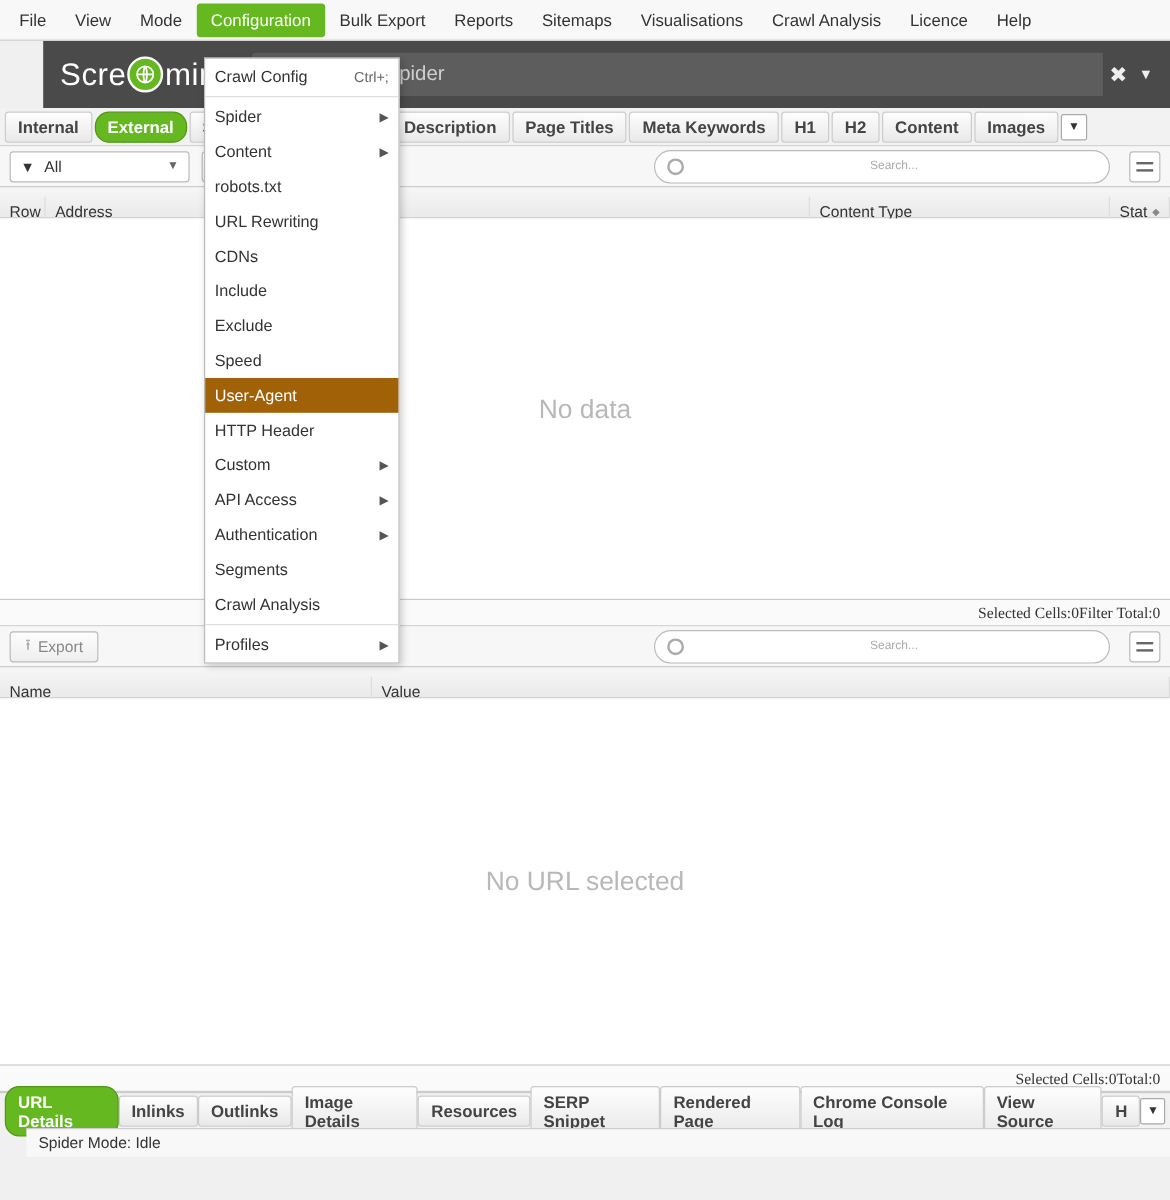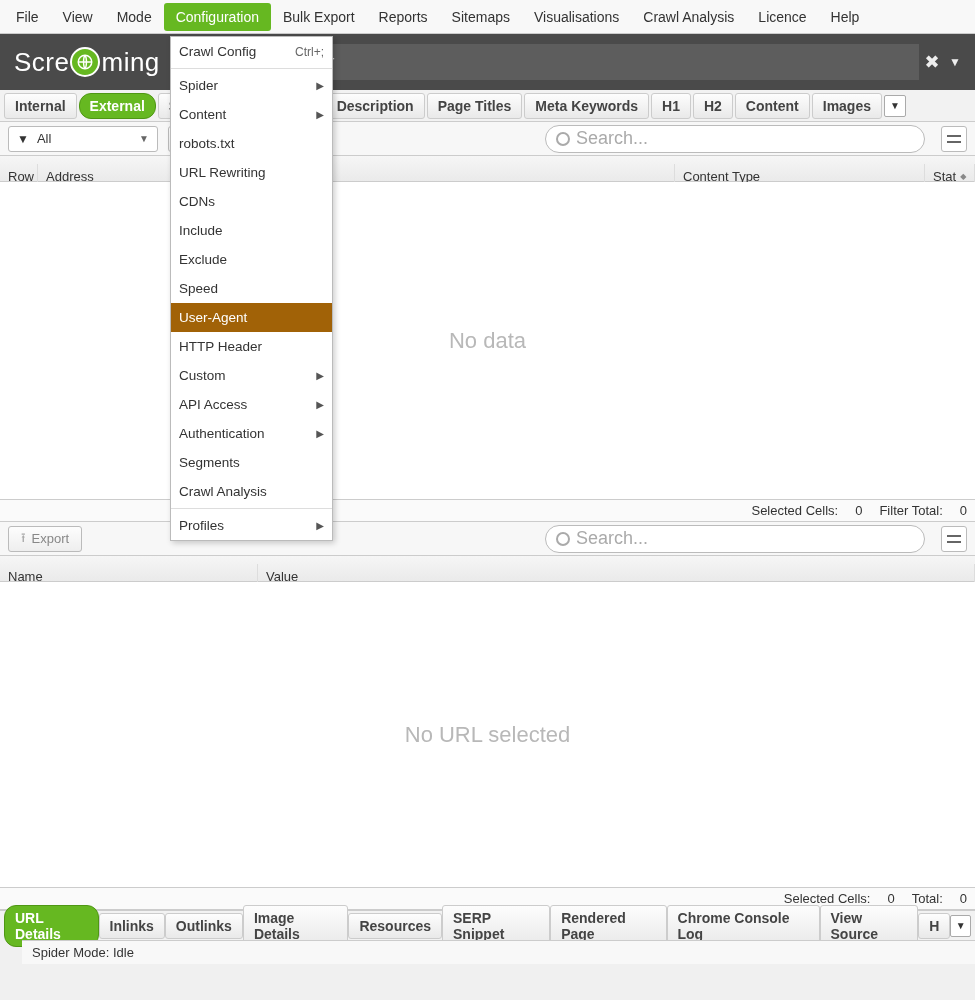--- a/index.html
+++ b/index.html
@@ -5,67 +5,67 @@
   * { box-sizing: border-box; margin: 0; padding: 0; }
   html, body { width: 975px; height: 1000px; font-family: Arial, Helvetica, sans-serif; font-size: 13px; background: #f0f0f0; color: #333; overflow: hidden; }
   .app { display: flex; flex-direction: column; height: 100%; }
 
   
   .menubar { display: flex; align-items: center; height: 34px; background: #f8f8f8; border-bottom: 1px solid #ccc; padding: 0 4px; font-size: 14px; position: relative; z-index: 5; }
   .menubar .menu-item { padding: 6px 12px; cursor: default; position: relative; }
   .menubar .menu-item.active { background: #66b821; color: #fff; border-radius: 3px; }
 
   
-  .dropdown { position: absolute; top: 36px; left: 170px; width: 163px; background: #fff; border: 1px solid #bbb; box-shadow: 2px 2px 6px rgba(0,0,0,0.2); z-index: 50; }
+  .dropdown { position: absolute; top: 48px; left: 170px; width: 163px; background: #fff; border: 1px solid #bbb; box-shadow: 2px 2px 6px rgba(0,0,0,0.2); z-index: 50; }
   .dropdown .dd-row { display: flex; align-items: center; justify-content: space-between; height: 29px; padding: 0 8px; font-size: 13.5px; cursor: default; }
   .dropdown .dd-row.highlight { background: #a16207; color: #fff; }
   .dropdown .sep { height: 1px; background: #ddd; margin: 2px 0; }
   .dropdown .arrow-sub { font-size: 10px; color: #555; }
   .dropdown .shortcut { font-size: 12px; color: #666; }
 
   
-  .urlbar { display: flex; align-items: center; height: 56px; background: #4a4a4a; padding: 0 10px 0 0; color: #fff; }
+  .urlbar { display: flex; align-items: center; height: 56px; background: #4a4a4a; padding: 0 10px 0 0; color: #fff; margin-left: 36px; }
   .logo { font-family: 'Trebuchet MS', sans-serif; font-weight: 500; font-size: 26px; letter-spacing: 0.5px; color: #fff; padding: 0 14px; display: flex; align-items: center; }
   .logo .globe { display: inline-flex; width: 30px; height: 30px; border-radius: 50%; background: #66b821; color: #fff; align-items: center; justify-content: center; margin: 0 1px; font-size: 18px; border: 2px solid #fff; }
   .urlinput { flex: 1; height: 36px; border: none; border-radius: 3px 0 0 3px; background: #5d5d5d; color: #ddd; padding: 0 12px; font-size: 17px; }
   .urlinput::placeholder { color: #cfcfcf; }
   .url-close { width: 26px; text-align: center; font-size: 18px; color: #eee; cursor: pointer; }
   .url-caret { width: 20px; text-align: center; color: #eee; font-size: 12px; cursor: pointer; }
 
   
   .tabsrow { display: flex; align-items: center; height: 32px; background: #f2f2f2; border-bottom: 1px solid #ccc; padding: 0 4px; gap: 2px; }
   .tab { padding: 4px 10px; border: 1px solid #ccc; border-radius: 3px; background: linear-gradient(#fdfdfd,#e9e9e9); font-size: 14px; font-weight: bold; color: #444; cursor: default; }
   .tab.active { background: #66b821; color: #fff; border-color: #4f9714; border-radius: 12px; }
   .tab-overflow { width: 22px; height: 22px; border: 1px solid #aaa; border-radius: 2px; background: #fff; display: flex; align-items: center; justify-content: center; font-size: 10px; cursor: pointer; }
 
   
   .toolbarrow { display: flex; align-items: center; height: 34px; background: #f7f7f7; border-bottom: 1px solid #ccc; padding: 0 8px; gap: 10px; }
   .filter-select { display: flex; align-items: center; width: 150px; height: 26px; border: 1px solid #bbb; border-radius: 3px; background: #fff; padding: 0 8px; font-size: 13px; justify-content: space-between; cursor: default; }
   .filter-select .funnel { font-size: 12px; }
   .filter-select .caret { font-size: 10px; color: #666; }
   .btn { height: 26px; padding: 0 12px; border: 1px solid #bbb; border-radius: 3px; background: linear-gradient(#fdfdfd,#eee); font-size: 13px; color: #888; display: inline-flex; align-items: center; gap: 6px; cursor: default; }
   .searchwrap { margin-left: auto; display: flex; align-items: center; width: 380px; height: 28px; border: 1px solid #bbb; border-radius: 14px; background: #fff; padding: 0 10px; }
-  .searchwrap input { flex: 1; border: none; outline: none; font-size: 18px; background: transparent; }
+  .searchwrap input { flex: 1; border: none; outline: none; font-size: 10px; background: transparent; text-align: center; }
   .searchwrap input::placeholder { color: #aaa; }
   .searchwrap .mag { width: 14px; height: 14px; border: 2px solid #aaa; border-radius: 50%; margin-right: 6px; position: relative; }
   .settings-btn { width: 26px; height: 26px; border: 1px solid #bbb; border-radius: 3px; background: #fff; display: flex; align-items: center; justify-content: center; margin-left: 6px; cursor: pointer; }
   .sliders { width: 14px; height: 12px; position: relative; }
   .sliders::before, .sliders::after { content: ""; position: absolute; left: 0; right: 0; height: 2px; background: #666; }
   .sliders::before { top: 2px; }
   .sliders::after { top: 8px; }
 
   
   .grid-header { display: flex; align-items: center; height: 26px; background: linear-gradient(#f6f6f6,#eaeaea); border-bottom: 1px solid #ccc; font-size: 13px; color: #333; }
   .grid-header .col { padding: 0 8px; border-right: 1px solid #ddd; height: 100%; display: flex; align-items: center; margin-top: 16px; }
   .grid-header .col.sortable::after { content: "◆"; font-size: 8px; color: #888; margin-left: 4px; }
 
   
   .panel-main { position: relative; height: 318px; background: #fff; display: flex; align-items: center; justify-content: center; border-bottom: 1px solid #ccc; }
   .nodata { font-size: 22px; color: #b8b8b8; }
-  .status-strip { display: flex; justify-content: flex-end; align-items: center; height: 22px; background: #fafafa; border-bottom: 1px solid #ccc; padding: 0 8px; gap: 17px; font-size: 13px; }
+  .status-strip { display: flex; justify-content: flex-end; align-items: center; height: 22px; background: #fafafa; border-bottom: 1px solid #ccc; padding: 0 8px; gap: 0; font-size: 13px; font-family: Liberation Serif, serif; }
 
   .toolbarrow.second { }
   .panel-lower { position: relative; height: 306px; background: #fff; display: flex; align-items: center; justify-content: center; border-bottom: 1px solid #ccc; }
 
   
   .bottom-tabs { display: flex; align-items: center; height: 30px; background: #f2f2f2; border-top: 1px solid #ccc; padding: 0 4px; gap: 0; }
 
   
   .statusbar { display: flex; align-items: center; height: 24px; background: #f8f8f8; border-top: 1px solid #ccc; padding: 0 10px; font-size: 13px; margin-left: 22px; }
 
@@ -231,21 +231,21 @@
     <div class="searchwrap">
       <span class="mag"></span>
       <input placeholder="Search..." style="">
     </div>
     <div class="settings-btn">
       <span class="sliders"></span>
     </div>
   </div>
 
   <div class="grid-header">
-    <div class="col" style="width:258px">Name</div>
+    <div class="col" style="width:310px">Name</div>
     <div class="col" style="flex:1">Value</div>
   </div>
 
   <div class="panel-lower">
     <span class="nodata">No URL selected</span>
   </div>
 
   <div class="status-strip">
     <span>Selected Cells:</span>
     <span>0</span>

